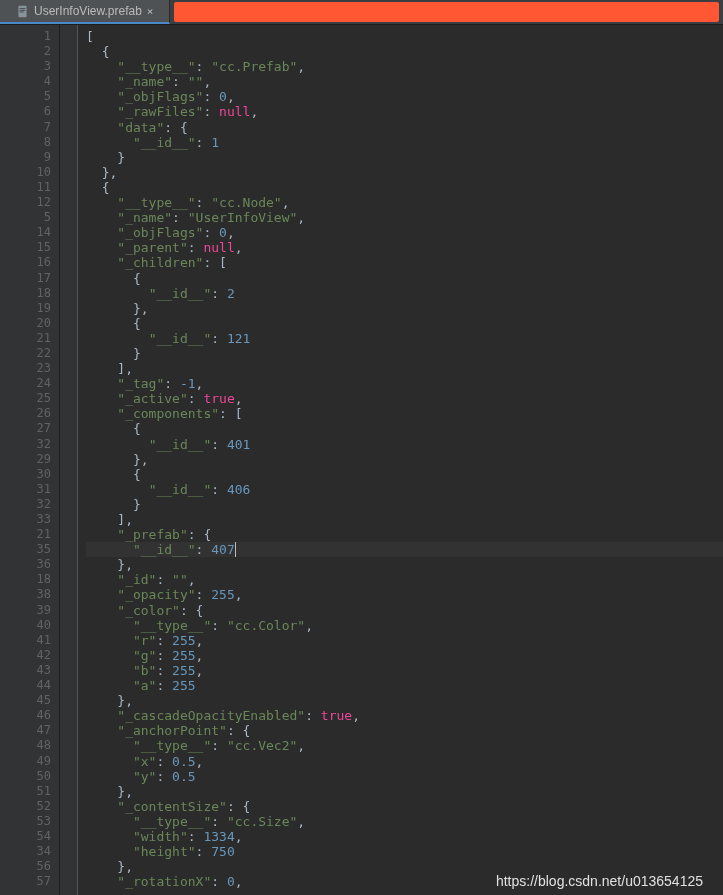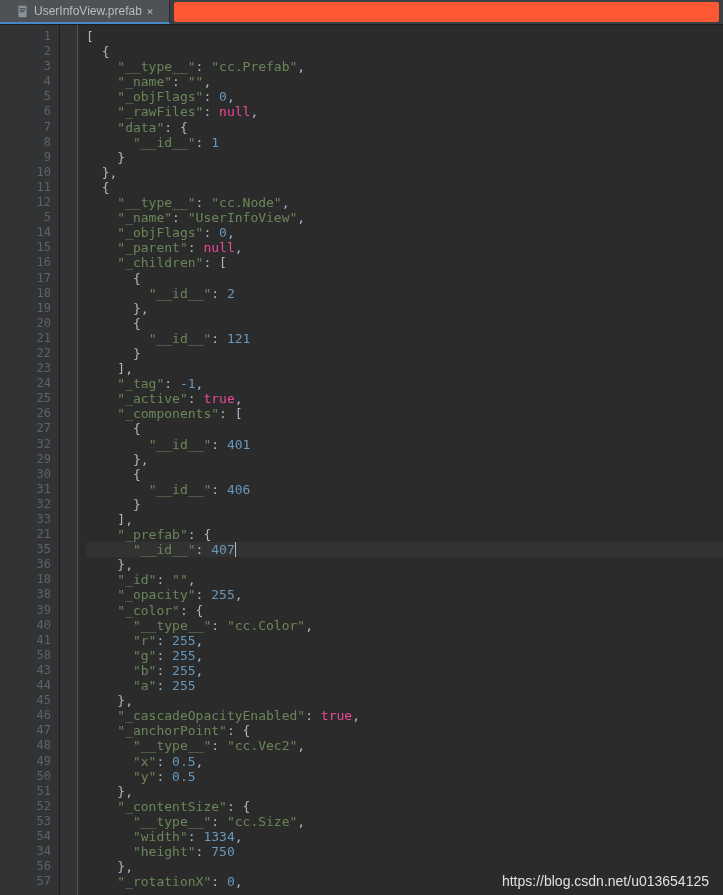--- a/index.html
+++ b/index.html
@@ -98,21 +98,21 @@
 .s { color: #6a8759; }
 .n { color: #6897bb; }
 .b { color: #ec4899; }
 .p { color: #a9b7c6; }
 .cursor {
   border-right: 1px solid #bbbbbb;
 }
 .watermark {
   position: absolute;
   bottom: 6px;
-  right: 14px;
+  right: 20px;
   color: #eaeaea;
   font-size: 14px;
   font-family: -apple-system, Arial, sans-serif;
   opacity: 0.95;
 }
 </style>
 </head>
 <body>
 
 <div class="tab-bar">
@@ -167,21 +167,21 @@
       <div class="gutter-line">32</div>
       <div class="gutter-line">33</div>
       <div class="gutter-line">21</div>
       <div class="gutter-line">35</div>
       <div class="gutter-line">36</div>
       <div class="gutter-line">18</div>
       <div class="gutter-line">38</div>
       <div class="gutter-line">39</div>
       <div class="gutter-line">40</div>
       <div class="gutter-line">41</div>
-      <div class="gutter-line">58</div>
+      <div class="gutter-line">42</div>
       <div class="gutter-line">43</div>
       <div class="gutter-line">44</div>
       <div class="gutter-line">45</div>
       <div class="gutter-line">46</div>
       <div class="gutter-line">47</div>
       <div class="gutter-line">48</div>
       <div class="gutter-line">49</div>
       <div class="gutter-line">50</div>
       <div class="gutter-line">51</div>
       <div class="gutter-line">52</div>

